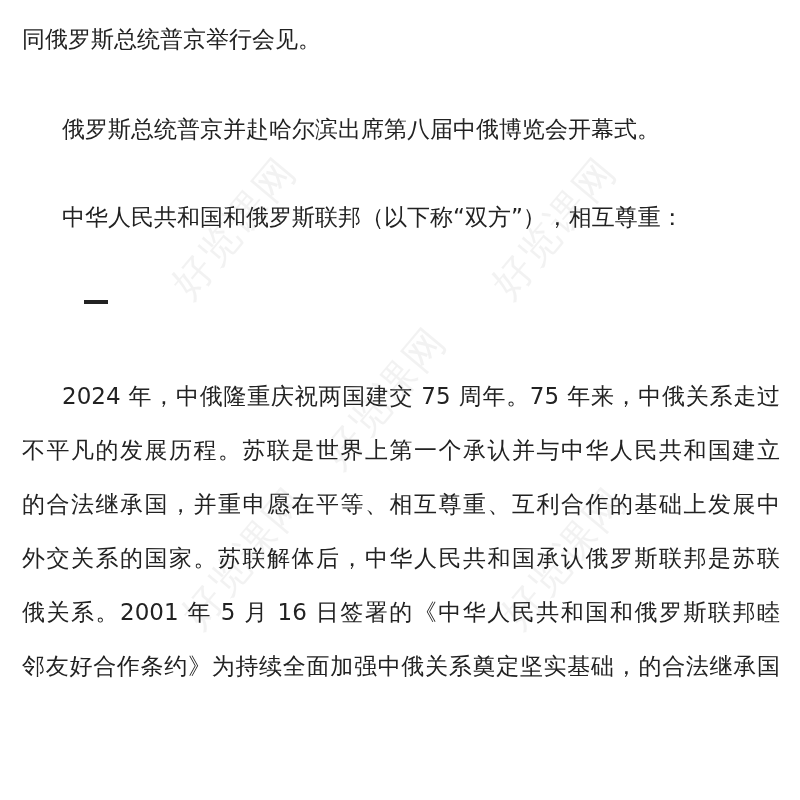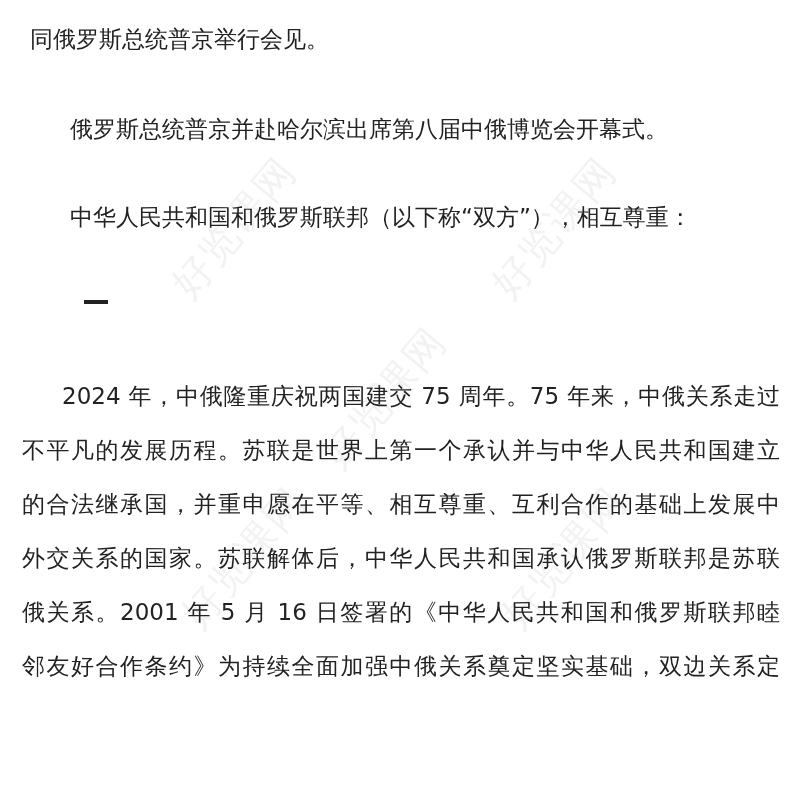--- a/index.html
+++ b/index.html
@@ -38,21 +38,20 @@
       height: 54px;
       text-align: justify;
       text-align-last: justify;
       width: 758px;
     }
     .line.first {
       width: 718px;
     }
     .line.short {
       text-align-last: left;
-      margin-left: 8px;
     }
     .section-num {
       position: absolute;
       left: 62px;
       top: 300px;
       width: 24px;
       height: 4px;
       background: #222222;
     }
     .watermark {
@@ -89,16 +88,16 @@
   </div>
 
   <div class="section-num" title=""></div>
 
   <div class="para" style="top:369px;">
     <span class="line first indent" style="width:718px;">2024 年，中俄隆重庆祝两国建交 75 周年。75 年来，中俄关系走过</span>
     <span class="line">不平凡的发展历程。苏联是世界上第一个承认并与中华人民共和国建立</span>
     <span class="line">的合法继承国，并重申愿在平等、相互尊重、互利合作的基础上发展中</span>
     <span class="line">外交关系的国家。苏联解体后，中华人民共和国承认俄罗斯联邦是苏联</span>
     <span class="line">俄关系。2001 年 5 月 16 日签署的《中华人民共和国和俄罗斯联邦睦</span>
-    <span class="line">邻友好合作条约》为持续全面加强中俄关系奠定坚实基础，双边关系定</span>
+    <span class="line">邻友好合作条约》为持续全面加强中俄关系奠定坚实基础，的合法继承国</span>
   </div>
 
 </div>
 
 </body></html>

